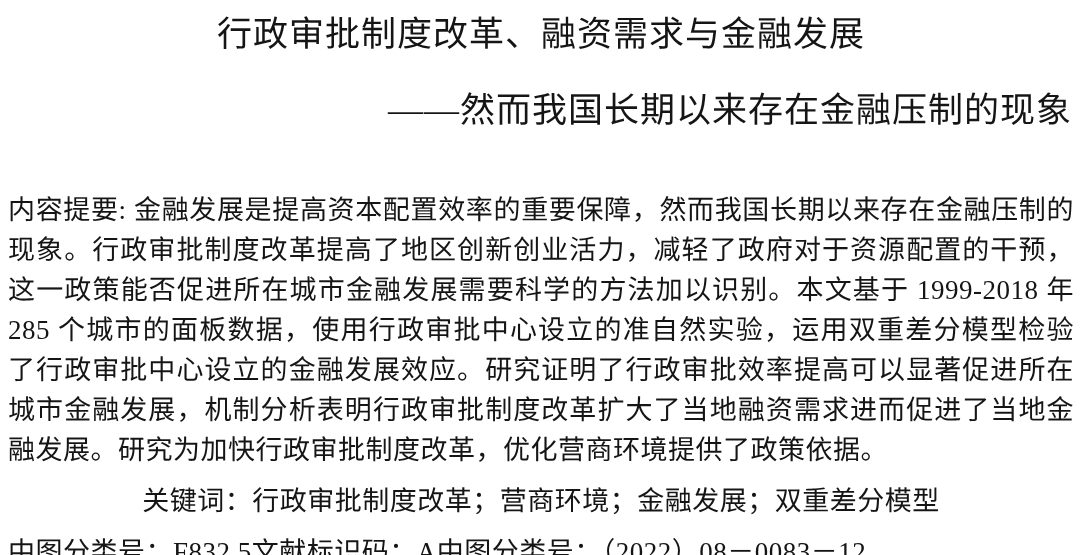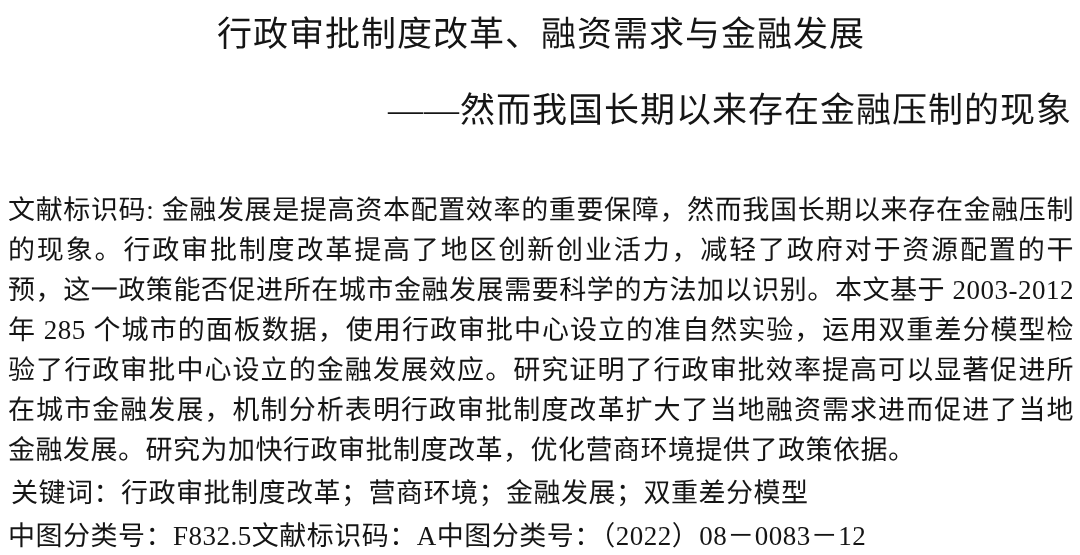--- a/index.html
+++ b/index.html
@@ -44,43 +44,43 @@
     font-size: 27px;
     line-height: 40px;
     letter-spacing: 0.5px;
   }
   .abstract-para {
     margin: 0;
     text-align: justify;
     text-justify: inter-ideograph;
   }
   .keywords-para {
-    margin: 3px;
-    text-align: left;
+    margin: 11px;
+    text-align: center;
   }
   .meta-row {
     margin: 0 2px 0 0;
     display: flex;
     align-items: baseline;
     white-space: nowrap;
   }
   .meta-item { display: inline-block; }
 </style>
 </head>
 <body>
 
 <div class="page">
 
   <h1 class="paper-title">行政审批制度改革、融资需求与金融发展</h1>
 
   <h2 class="paper-subtitle">——然而我国长期以来存在金融压制的现象</h2>
 
   <div class="body-block">
 
-    <p class="abstract-para"><span>文献标识码:</span> <span>金融发展是提高资本配置效率的重要保障，然而我国长期以来存在金融压制的现象。行政审批制度改革提高了地区创新创业活力，减轻了政府对于资源配置的干预，这一政策能否促进所在城市金融发展需要科学的方法加以识别。本文基于 2003-2012 年 285 个城市的面板数据，使用行政审批中心设立的准自然实验，运用双重差分模型检验了行政审批中心设立的金融发展效应。研究证明了行政审批效率提高可以显著促进所在城市金融发展，机制分析表明行政审批制度改革扩大了当地融资需求进而促进了当地金融发展。研究为加快行政审批制度改革，优化营商环境提供了政策依据。</span></p>
+    <p class="abstract-para"><span>内容提要:</span> <span>金融发展是提高资本配置效率的重要保障，然而我国长期以来存在金融压制的现象。行政审批制度改革提高了地区创新创业活力，减轻了政府对于资源配置的干预，这一政策能否促进所在城市金融发展需要科学的方法加以识别。本文基于 1999-2018 年 285 个城市的面板数据，使用行政审批中心设立的准自然实验，运用双重差分模型检验了行政审批中心设立的金融发展效应。研究证明了行政审批效率提高可以显著促进所在城市金融发展，机制分析表明行政审批制度改革扩大了当地融资需求进而促进了当地金融发展。研究为加快行政审批制度改革，优化营商环境提供了政策依据。</span></p>
 
     <p class="keywords-para"><span>关键词：</span><span>行政审批制度改革；营商环境；金融发展；双重差分模型</span></p>
 
     <div class="meta-row">
       <span class="meta-item"><span>中图分类号：</span><span>F832.5</span></span>
 
       <span class="meta-item"><span>文献标识码：</span><span>A</span></span>
 
       <span class="meta-item"><span>中图分类号：</span><span>（2022）08－0083－12</span></span>
     </div>

